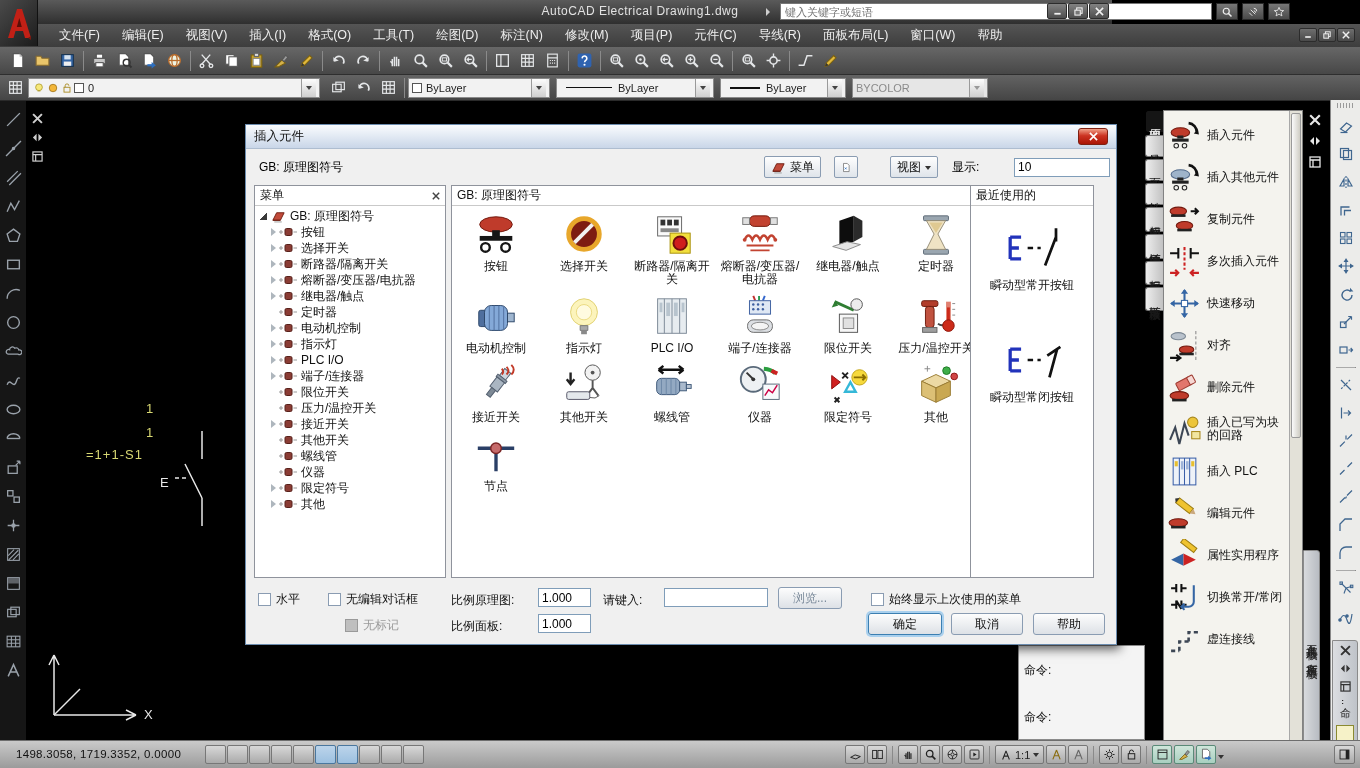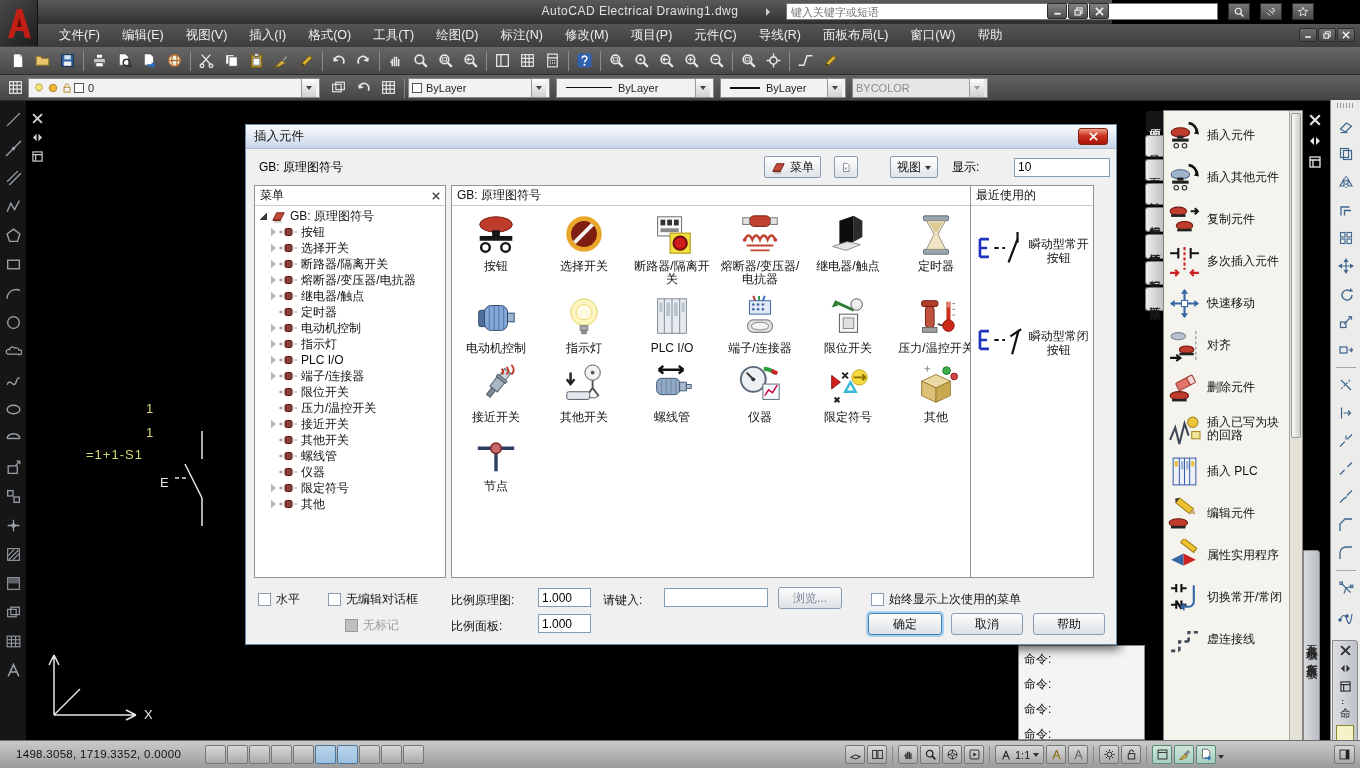--- a/index.html
+++ b/index.html
@@ -4,21 +4,21 @@
 <style>
 *{margin:0;padding:0;box-sizing:border-box}
 body{font-family:"Liberation Sans","DejaVu Sans",sans-serif;font-size:12px;-webkit-font-smoothing:antialiased}
 #root{position:relative;width:1360px;height:768px;background:#000;overflow:hidden}
 .abs{position:absolute}
 svg.ic{display:block}
 
 #titlebar{position:absolute;left:0;top:0;width:1112px;height:24px;background:linear-gradient(#5a5a5a,#2f2f2f);color:#d6d6d6}
 #logo{position:absolute;left:0;top:0;width:38px;height:46px;background:linear-gradient(135deg,#4a4a4a,#1c1c1c);border-right:1px solid #111;z-index:30;display:flex;align-items:center;justify-content:center}
 .app-title{position:absolute;left:430px;width:420px;top:4px;text-align:center;font-size:12px;color:#e2e2e2;letter-spacing:.5px}
-#infocenter{position:absolute;left:766px;top:3px;display:flex;align-items:center;gap:10px}
+#infocenter{position:absolute;left:766px;top:3px;display:flex;align-items:center;gap:4px}
 .ic-arrow{width:0;height:0;border:4px solid transparent;border-left-color:#cfcfcf;margin-right:2px}
 #search-input{width:432px;height:17px;border:1px solid #777;background:#fff;font-size:11px;padding:0 4px;color:#444}
 .tbtn{width:22px;height:17px;background:linear-gradient(#777,#4a4a4a);border:1px solid #2a2a2a;display:flex;align-items:center;justify-content:center;color:#eee}
 .winbtns{position:absolute;right:3px;top:3px;display:flex;gap:1px}
 .winbtn{width:20px;height:16px;background:linear-gradient(#828282,#4e4e4e);border:1px solid #2c2c2c;border-radius:2px;display:flex;align-items:center;justify-content:center;color:#f0f0f0}
 
 #menubar{position:absolute;left:0;top:24px;width:1360px;height:23px;background:linear-gradient(#555,#3d3d3d);display:flex;align-items:center;padding-left:48px;color:#eee}
 .mitem{padding:3px 11px;font-size:12.5px;cursor:default}
 
 #tb1{position:absolute;left:0;top:47px;width:1360px;height:28px;background:linear-gradient(#676767,#474747);border-bottom:1px solid #2e2e2e;display:flex;align-items:center;padding-left:5px;color:#e4e6e8}
@@ -40,21 +40,21 @@
 #rightbar .grip{width:18px;height:5px;background:repeating-linear-gradient(90deg,#9a9a9a 0 1px,transparent 1px 3px);margin-bottom:2px}
 #rightbar .vsep{width:20px;height:1px;background:#aaa;margin:1px 0}
 
 #canvas{position:absolute;left:26px;top:101px;width:1119px;height:639px;background:#000;color:#fff}
 .ytext{position:absolute;color:#d8d873;font-size:13px}
 .wtext{position:absolute;color:#e8e8e8;font-size:13px}
 #mini-ctrl{position:absolute;left:6px;top:12px;display:flex;flex-direction:column;gap:8px;color:#cfcfcf}
 #mini-ctrl svg{width:11px;height:11px}
 
 #cmdpanel{position:absolute;left:1018px;top:645px;width:127px;height:95px;background:#f4f4f4;border:1px solid #8a8a8a;display:flex;flex-direction:column;padding:1px 0;z-index:5}
-.cline{padding:4px 5px;line-height:17px;font-size:12px;color:#111}
+.cline{padding:15px 5px;line-height:17px;font-size:12px;color:#111}
 .cline:last-child{margin-top:6px}
 
 #dialog{position:absolute;left:245px;top:124px;width:872px;height:521px;background:#f0f0f0;border:1px solid #6c8cae;box-shadow:3px 4px 10px rgba(0,0,0,.65);z-index:20}
 .dlg-title{height:24px;background:linear-gradient(#fafcfe,#c9d6e8);border-bottom:1px solid #aebdd0;display:flex;align-items:center;padding:0 8px;font-size:12.5px;color:#111}
 .dlg-close{margin-left:auto;width:30px;height:17px;background:linear-gradient(#f0a088,#cc3322 45%,#aa1505);border:1px solid #7e2012;border-radius:3px;color:#fff;display:flex;align-items:center;justify-content:center}
 .dlg-close svg{width:9px;height:9px}
 .dlg-head{position:absolute;left:0;top:24px;width:100%;height:36px;display:flex;align-items:center;padding:0 13px}
 .hbtn{height:22px;background:linear-gradient(#fefefe,#dfe4ea);border:1px solid #8a9cb2;border-radius:2px;display:flex;align-items:center;padding:0 6px;gap:4px;font-size:12px;color:#111}
 .hbtn svg{width:15px;height:15px}
 .panel{position:absolute;background:#fff;border:1px solid #8f939c}
@@ -66,21 +66,21 @@
 .tarrow{width:0;height:0;border-left:5px solid #aeb6bd;border-top:4px solid transparent;border-bottom:4px solid transparent;margin-right:3px}
 .texp{width:8px;height:8px;background:linear-gradient(135deg,transparent 55%,#3a3a3a 55%);margin-right:4px}
 .tcomp{width:18px;height:10px;margin-right:4px}
 .tbook{width:15px;height:15px;margin-right:4px}
 
 #grid-cells{position:absolute;left:0;top:20px;right:0;bottom:0;display:grid;grid-template-columns:repeat(6,1fr);align-content:start;padding-top:4px}
 .cell{display:flex;flex-direction:column;align-items:center;padding:2px 1px 6px}
 .cell-ico{width:48px;height:46px}
 .cell-label{margin-top:2px;font-size:12px;line-height:13px;color:#111;text-align:center}
 
-.ritem{display:flex;flex-direction:row;align-items:center;margin-top:18px}
+.ritem{display:flex;flex-direction:column;align-items:center;margin-top:18px}
 .ritem svg{width:66px;height:48px}
 .ritem .rl{margin-top:6px;font-size:12px;line-height:14px;color:#111;text-align:center}
 .ritem + .ritem{margin-top:44px}
 
 #dlg-footer{position:absolute;left:0;top:456px;width:100%;height:65px;font-size:12px;color:#111}
 .cb{width:13px;height:13px;background:#fff;border:1px solid #8a9cb2;display:inline-block;vertical-align:-3px;margin-right:5px}
 .cb.dis{background:#bfbfbf;border-color:#9a9a9a}
 .dlg-input{height:19px;border:1px solid #7f9db9;background:#fff;font-size:12px;padding:0 3px;font-family:inherit}
 .btn{position:absolute;height:22px;background:linear-gradient(#fdfdfd,#dde1e6);border:1px solid #8a9cb2;border-radius:3px;font-size:12px;text-align:center;line-height:20px;color:#111}
 .btn.default{border:1px solid #3c7fb1;box-shadow:0 0 0 2px #a9d0ee}

